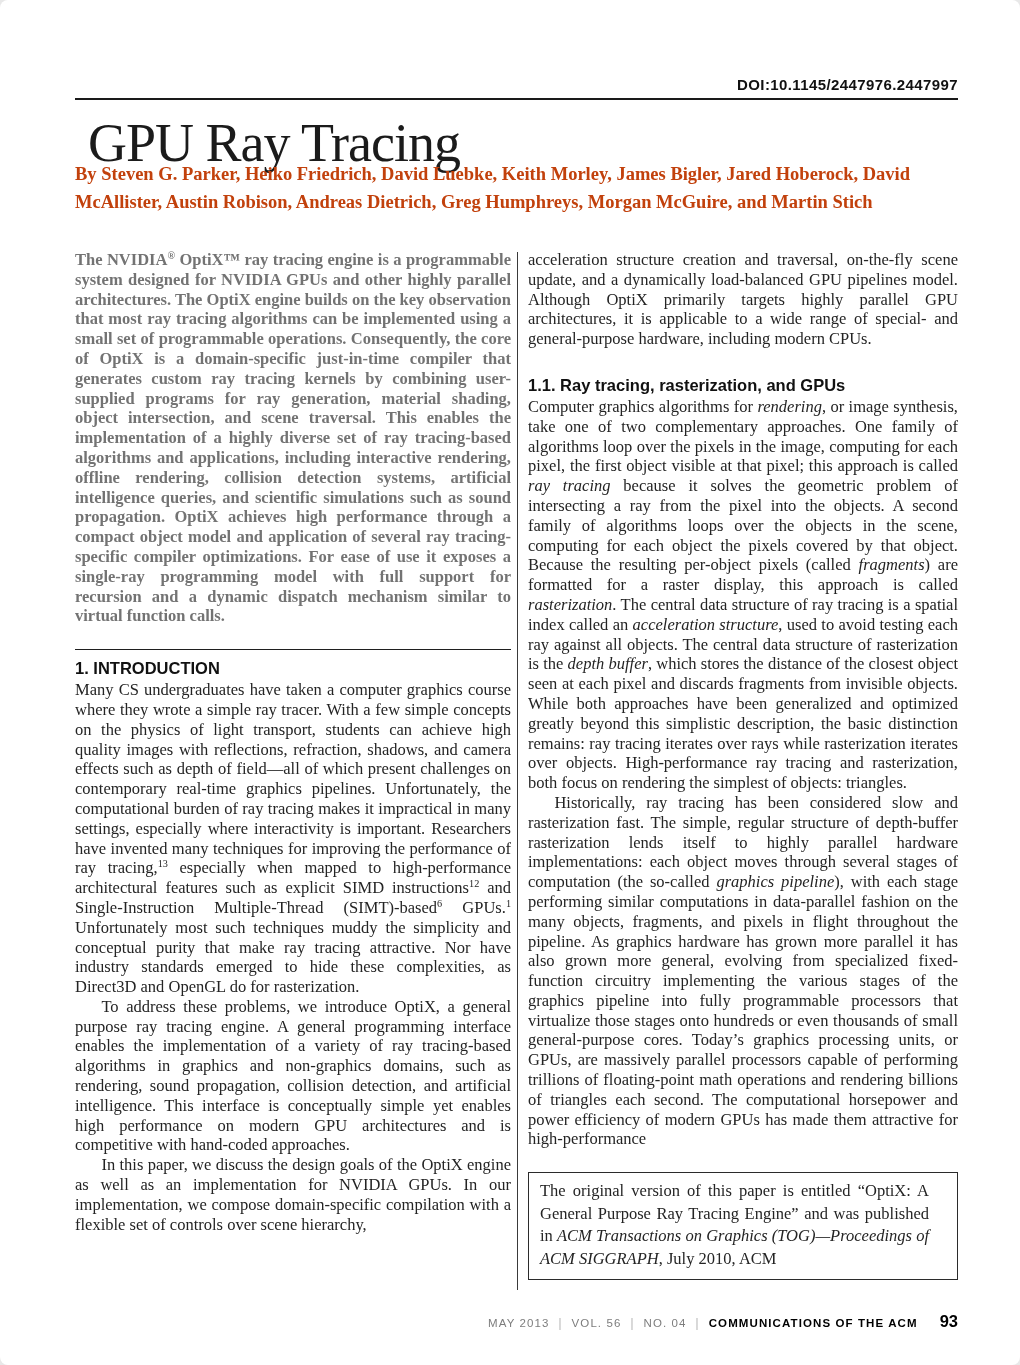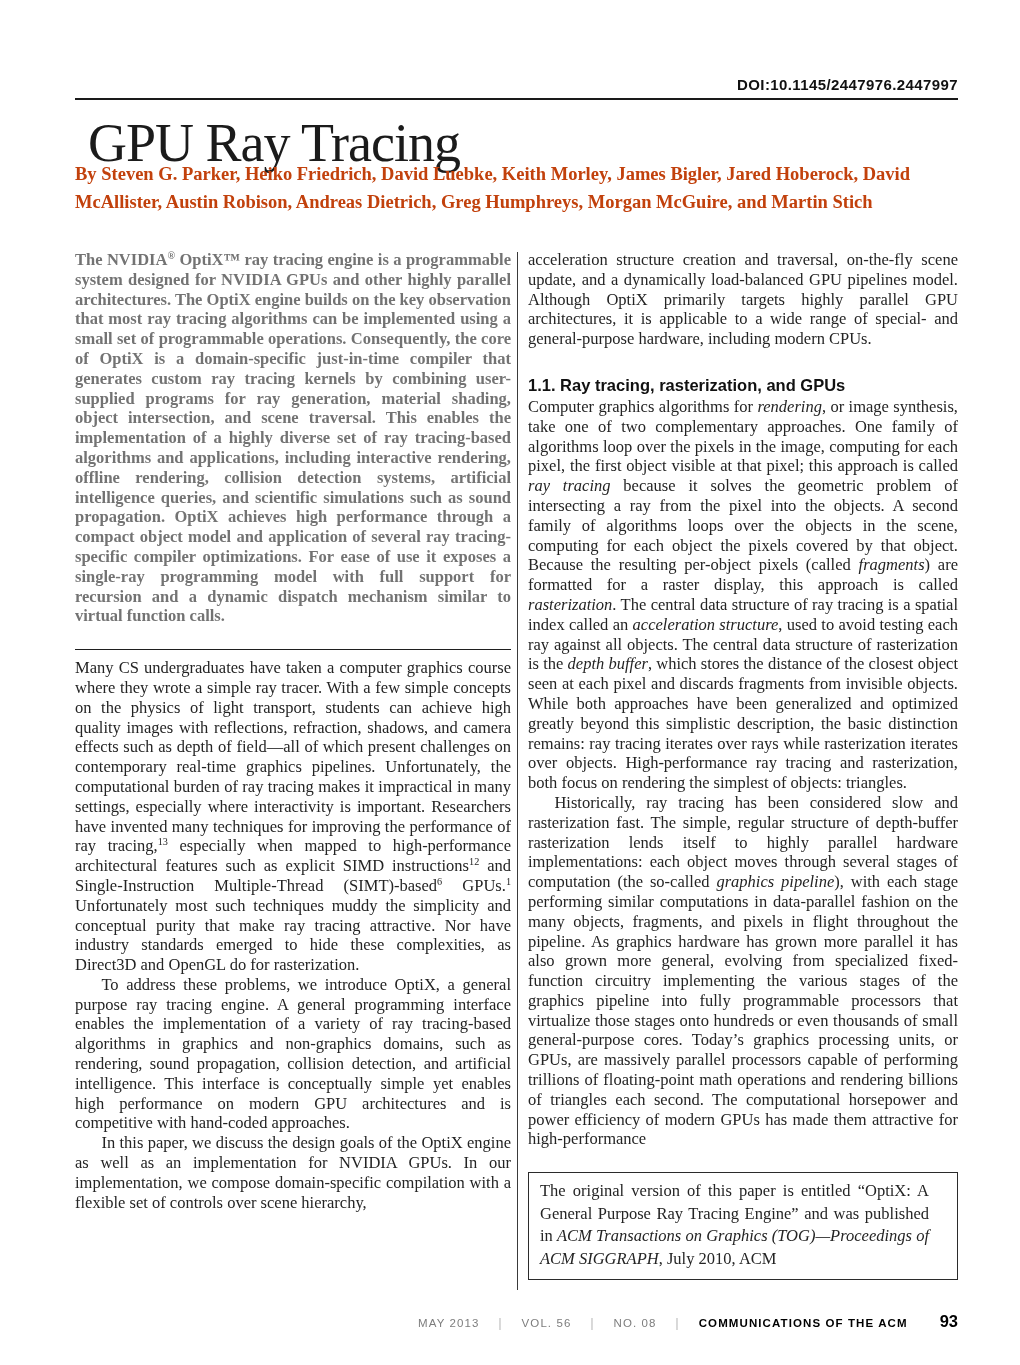--- a/index.html
+++ b/index.html
@@ -1,19 +1,19 @@
 <!DOCTYPE html>
 <html><head>
 <meta charset="utf-8">
 <style>
   html,body{margin:0;padding:0;background:#e8e8e8;}
   .page{
     position:relative;width:1020px;height:1365px;background:#ffffff;
     margin:0 auto;overflow:hidden;
-    font-family:"Liberation Serif",serif;color:#242424;
+    font-family:"Liberation Serif",serif;color:#242424;border-radius:8px;
   }
   .doi{
     position:absolute;top:76px;right:62px;
     font-family:"Liberation Sans",sans-serif;font-weight:700;
     font-size:15px;letter-spacing:.4px;color:#111;
   }
   .top-rule{position:absolute;left:75px;right:62px;top:98px;height:2px;background:#1a1a1a;}
   .title{
     position:absolute;left:72px;top:96px;margin:16px;
     font-family:"Liberation Serif",serif;font-weight:500;
@@ -40,41 +40,42 @@
   .sec-rule{border:none;border-top:1.5px solid #1f1f1f;margin:23px 0 8px 0;}
   sup{font-size:62%;vertical-align:super;line-height:0;}
   .note-box{
     border:1.5px solid #2b2b2b;margin-top:23px;padding:7px 28px 9px 11px;
   }
   .note-box .para{line-height:22.5px;}
   .footer{
     position:absolute;right:62px;top:1312px;
     font-family:"Liberation Sans",sans-serif;font-size:11.5px;
     letter-spacing:1.1px;color:#7d7d7d;
-    display:flex;align-items:baseline;gap:19px;white-space:nowrap;
+    display:flex;align-items:baseline;gap:9px;white-space:nowrap;
   }
   .fsep{color:#b3b3b3;font-weight:400;transform:scaleY(1.1);}
   .fpub{color:#000;font-weight:700;}
   .fpage{color:#000;font-weight:700;font-size:16.5px;letter-spacing:0;margin-left:13px;}
 </style>
 </head>
 <body>
 
 <div class="page">
 
   <div class="doi">DOI:10.1145/2447976.2447997</div>
   <div class="top-rule"></div>
 
   <h1 class="title">GPU Ray Tracing</h1>
   <div class="byline">By Steven G. Parker, Heiko Friedrich, David Luebke, Keith Morley, James Bigler, Jared Hoberock, David McAllister, Austin Robison, Andreas Dietrich, Greg Humphreys, Morgan McGuire, and Martin Stich</div>
 
   <div class="col col-left">
     <p class="para abstract"><span>The NVIDIA</span><sup>®</sup><span> OptiX™ ray tracing engine is a programmable system designed for NVIDIA GPUs and other highly parallel architectures. The OptiX engine builds on the key observation that most ray tracing algorithms can be implemented using a small set of programmable operations. Consequently, the core of OptiX is a domain-specific just-in-time compiler that generates custom ray tracing kernels by combining user-supplied programs for ray generation, material shading, object intersection, and scene traversal. This enables the implementation of a highly diverse set of ray tracing-based algorithms and applications, including interactive rendering, offline rendering, collision detection systems, artificial intelligence queries, and scientific simulations such as sound propagation. OptiX achieves high performance through a compact object model and application of several ray tracing-specific compiler optimizations. For ease of use it exposes a single-ray programming model with full support for recursion and a dynamic dispatch mechanism similar to virtual function calls.</span></p>
 
     <div class="sec-rule"></div>
+    <h2 class="shead">1. INTRODUCTION</h2>
     <p class="para"><span>Many CS undergraduates have taken a computer graphics course where they wrote a simple ray tracer. With a few simple concepts on the physics of light transport, students can achieve high quality images with reflections, refraction, shadows, and camera effects such as depth of field—all of which present challenges on contemporary real-time graphics pipelines. Unfortunately, the computational burden of ray tracing makes it impractical in many settings, especially where interactivity is important. Researchers have invented many techniques for improving the performance of ray tracing,</span><sup>13</sup><span> especially when mapped to high-performance architectural features such as explicit SIMD instructions</span><sup>12</sup><span> and Single-Instruction Multiple-Thread (SIMT)-based</span><sup>6</sup><span> GPUs.</span><sup>1</sup><span> Unfortunately most such techniques muddy the simplicity and conceptual purity that make ray tracing attractive. Nor have industry standards emerged to hide these complexities, as Direct3D and OpenGL do for rasterization.</span></p>
     <p class="para indent"><span>To address these problems, we introduce OptiX, a general purpose ray tracing engine. A general programming interface enables the implementation of a variety of ray tracing-based algorithms in graphics and non-graphics domains, such as rendering, sound propagation, collision detection, and artificial intelligence. This interface is conceptually simple yet enables high performance on modern GPU architectures and is competitive with hand-coded approaches.</span></p>
     <p class="para indent"><span>In this paper, we discuss the design goals of the OptiX engine as well as an implementation for NVIDIA GPUs. In our implementation, we compose domain-specific compilation with a flexible set of controls over scene hierarchy,</span></p>
   </div>
 
   <div class="col-divider"></div>
 
   <div class="col col-right">
     <p class="para"><span>acceleration structure creation and traversal, on-the-fly scene update, and a dynamically load-balanced GPU pipelines model. Although OptiX primarily targets highly parallel GPU architectures, it is applicable to a wide range of special- and general-purpose hardware, including modern CPUs.</span></p>
     <h2 class="shead sub">1.1. Ray tracing, rasterization, and GPUs</h2>
@@ -84,19 +85,19 @@
     <div class="note-box">
       <p class="para"><span>The original version of this paper is entitled “OptiX: A General Purpose Ray Tracing Engine” and was published in </span><i>ACM Transactions on Graphics (TOG)—Proceedings of ACM SIGGRAPH</i><span>, July 2010, ACM</span></p>
     </div>
   </div>
 
   <div class="footer">
     <span class="fmeta">MAY 2013</span>
     <span class="fsep">|</span>
     <span class="fmeta">VOL. 56</span>
     <span class="fsep">|</span>
-    <span class="fmeta">NO. 08</span>
+    <span class="fmeta">NO. 04</span>
     <span class="fsep">|</span>
     <span class="fpub">COMMUNICATIONS OF THE ACM</span>
     <span class="fpage">93</span>
   </div>
 
 </div>
 
 </body></html>

